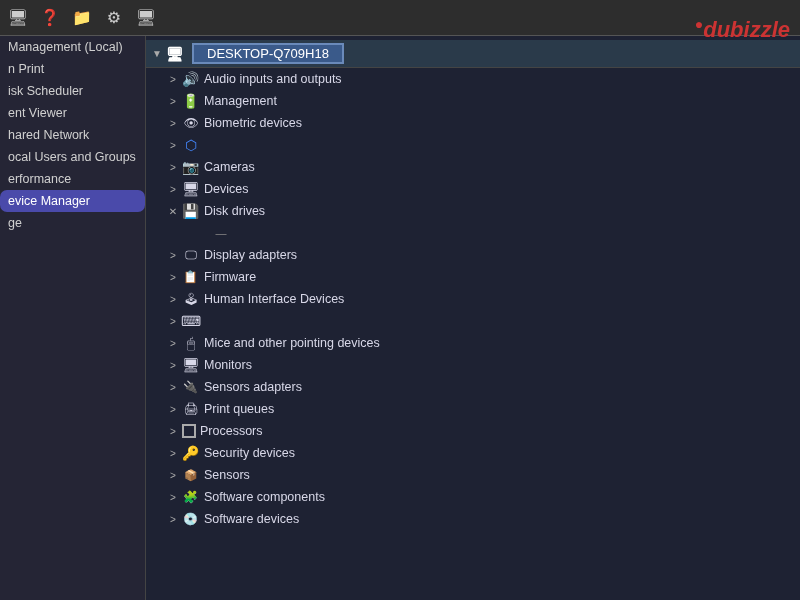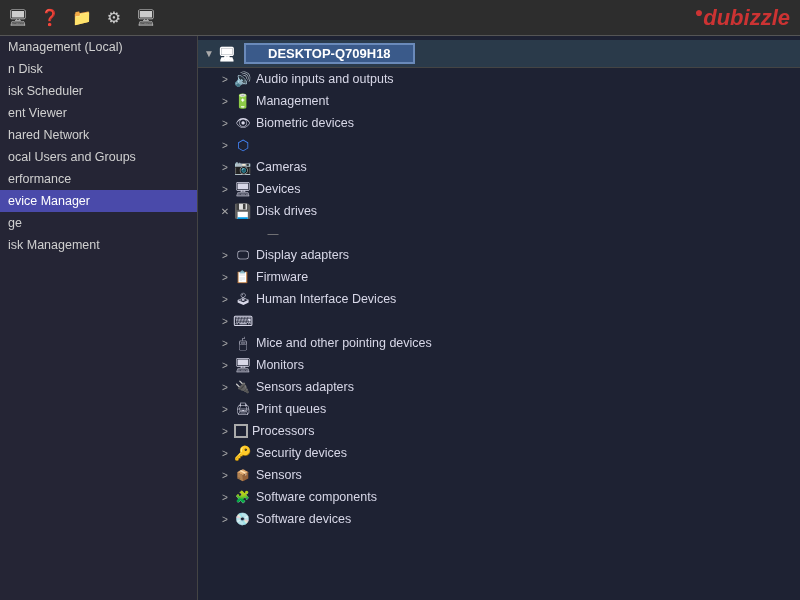--- a/index.html
+++ b/index.html
@@ -40,38 +40,39 @@
 
     
     .main-content {
       display: flex;
       flex: 1;
       overflow: hidden;
     }
 
     
     .left-panel {
-      width: 198px;
+      width: 146px;
       background: #252535;
       border-right: 1px solid #444;
       overflow-y: auto;
       flex-shrink: 0;
     }
     .left-panel-item {
       padding: 4px 8px;
       cursor: pointer;
       color: #d0d0d0;
       white-space: nowrap;
       overflow: hidden;
       text-overflow: ellipsis;
       font-size: 12.5px;
     }
     .left-panel-item.selected {
       background: #4a4aaa;
       color: #fff;
+      border-radius: 7px;
     }
 
     
     .right-panel {
       flex: 1;
       background: #1e2233;
       overflow-y: auto;
       padding: 0;
     }
 
@@ -135,30 +136,30 @@
     }
     .tree-item.grandchild {
       padding-left: 50px;
     }
 
     
     .computer-name-box {
       background: #3a5a8a;
       color: #fff;
       border: 2px solid #6a8aba;
-      padding: 1px 22px;
+      padding: 1px 13px;
       font-size: 13px;
-      font-weight: bold;
+      font-weight: normal;
       margin-left: 4px;
     }
 
     
     .dub-watermark {
       position: absolute;
-      top: 4px;
+      top: 16px;
       right: 10px;
       font-size: 22px;
       font-style: italic;
       color: #cc3333;
       font-weight: 900;
       z-index: 999;
     }
   </style>
 </head>
 <body>
@@ -174,29 +175,28 @@
   </div>
 
   <div class="dub-watermark">
     <span style="color:#cc3333; font-size:14px; vertical-align:super;">●</span>dubizzle
   </div>
 
   <div class="main-content" style="height: calc(600px - 36px);">
 
     <div class="left-panel">
       <div class="left-panel-item">Management (Local)</div>
-      <div class="left-panel-item">n Disk</div>
+      <div class="left-panel-item">n Print</div>
       <div class="left-panel-item">isk Scheduler</div>
       <div class="left-panel-item">ent Viewer</div>
       <div class="left-panel-item">hared Network</div>
       <div class="left-panel-item">ocal Users and Groups</div>
       <div class="left-panel-item">erformance</div>
       <div class="left-panel-item selected">evice Manager</div>
       <div class="left-panel-item">ge</div>
-      <div class="left-panel-item">isk Management</div>
     </div>
 
     <div class="right-panel">
       <div class="tree-root">
 
         <div class="tree-item root-item">
           <div class="expand-btn">▼</div>
           <div class="tree-icon">🖥</div>
           <span class="computer-name-box">DESKTOP-Q709H18</span>
         </div>

